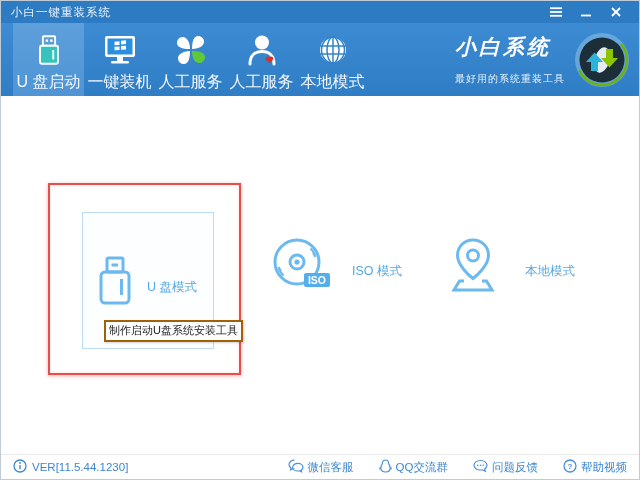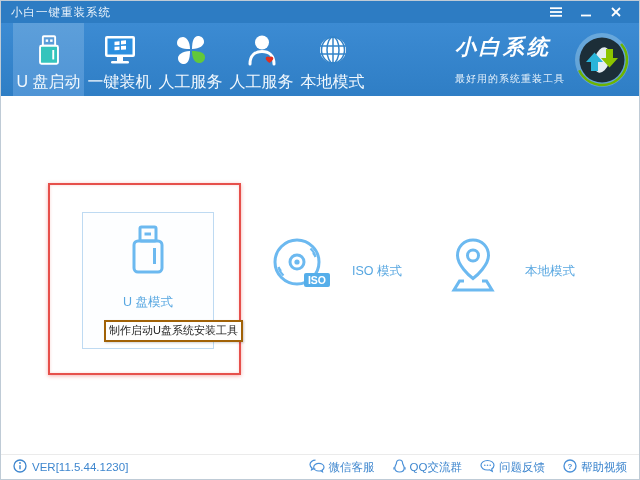--- a/index.html
+++ b/index.html
@@ -31,38 +31,38 @@
   .brand-tagline { color:#e7f2fb; font-size:10px; margin-top:11px; letter-spacing:1px; }
   .brand-logo { width:58px; height:58px; }
 
   
   .main { position:absolute; left:0; top:95px; width:100%; height:360px; background:#fff; }
 
   .red-rect { position:absolute; left:47px; top:87px; width:193px; height:192px;
     border:2px solid #e6504b; box-shadow:0 1px 4px rgba(230,80,75,.45), inset 0 0 3px rgba(230,80,75,.25); }
 
   .usb-card { position:absolute; left:81px; top:116px; width:132px; height:137px;
-    border:1px solid #bedaf2; background:#fdfeff; display:flex; flex-direction:column;
+    border:1px solid #bedaf2; background:#fdfeff; display:flex; flex-direction:row;
     align-items:center; padding-top:5px; cursor:pointer; }
   .mode-label { color:#58a7e1; font-size:12.5px; margin-top:8px; white-space:nowrap; }
 
   .tooltip { position:absolute; left:103px; top:224px; background:#fefefe; border:2px solid #a16207;
     font-size:11px; color:#1c1c1c; padding:1px 3px 2px; white-space:nowrap;
     box-shadow:1px 1px 2px rgba(0,0,0,.18); }
 
   .mode-item { position:absolute; top:137px; width:120px; display:flex; flex-direction:row;
     align-items:center; cursor:pointer;gap:20px; }
   .mode-iso { left:265px; }
   .mode-local { left:440px; }
 
   
   .statusbar { position:absolute; left:0; bottom:0; width:100%; height:25px; background:#fff;
     border-top:1px solid #ebebeb; display:flex; align-items:center; padding:0 12px; }
   .ver { display:flex; align-items:center; gap:5px; color:#3e86ce; font-size:11.5px; }
-  .links { margin-left:auto; display:flex; align-items:center; gap:18px; }
+  .links { margin-left:auto; display:flex; align-items:center; gap:25px; }
   .slink { display:flex; align-items:center; gap:4px; color:#3e86ce; font-size:11.5px; cursor:pointer; }
 </style>
 </head>
 <body>
 
 <div class="window">
 
   <div class="titlebar">
     <span class="title">小白一键重装系统</span>
     <span class="controls">

